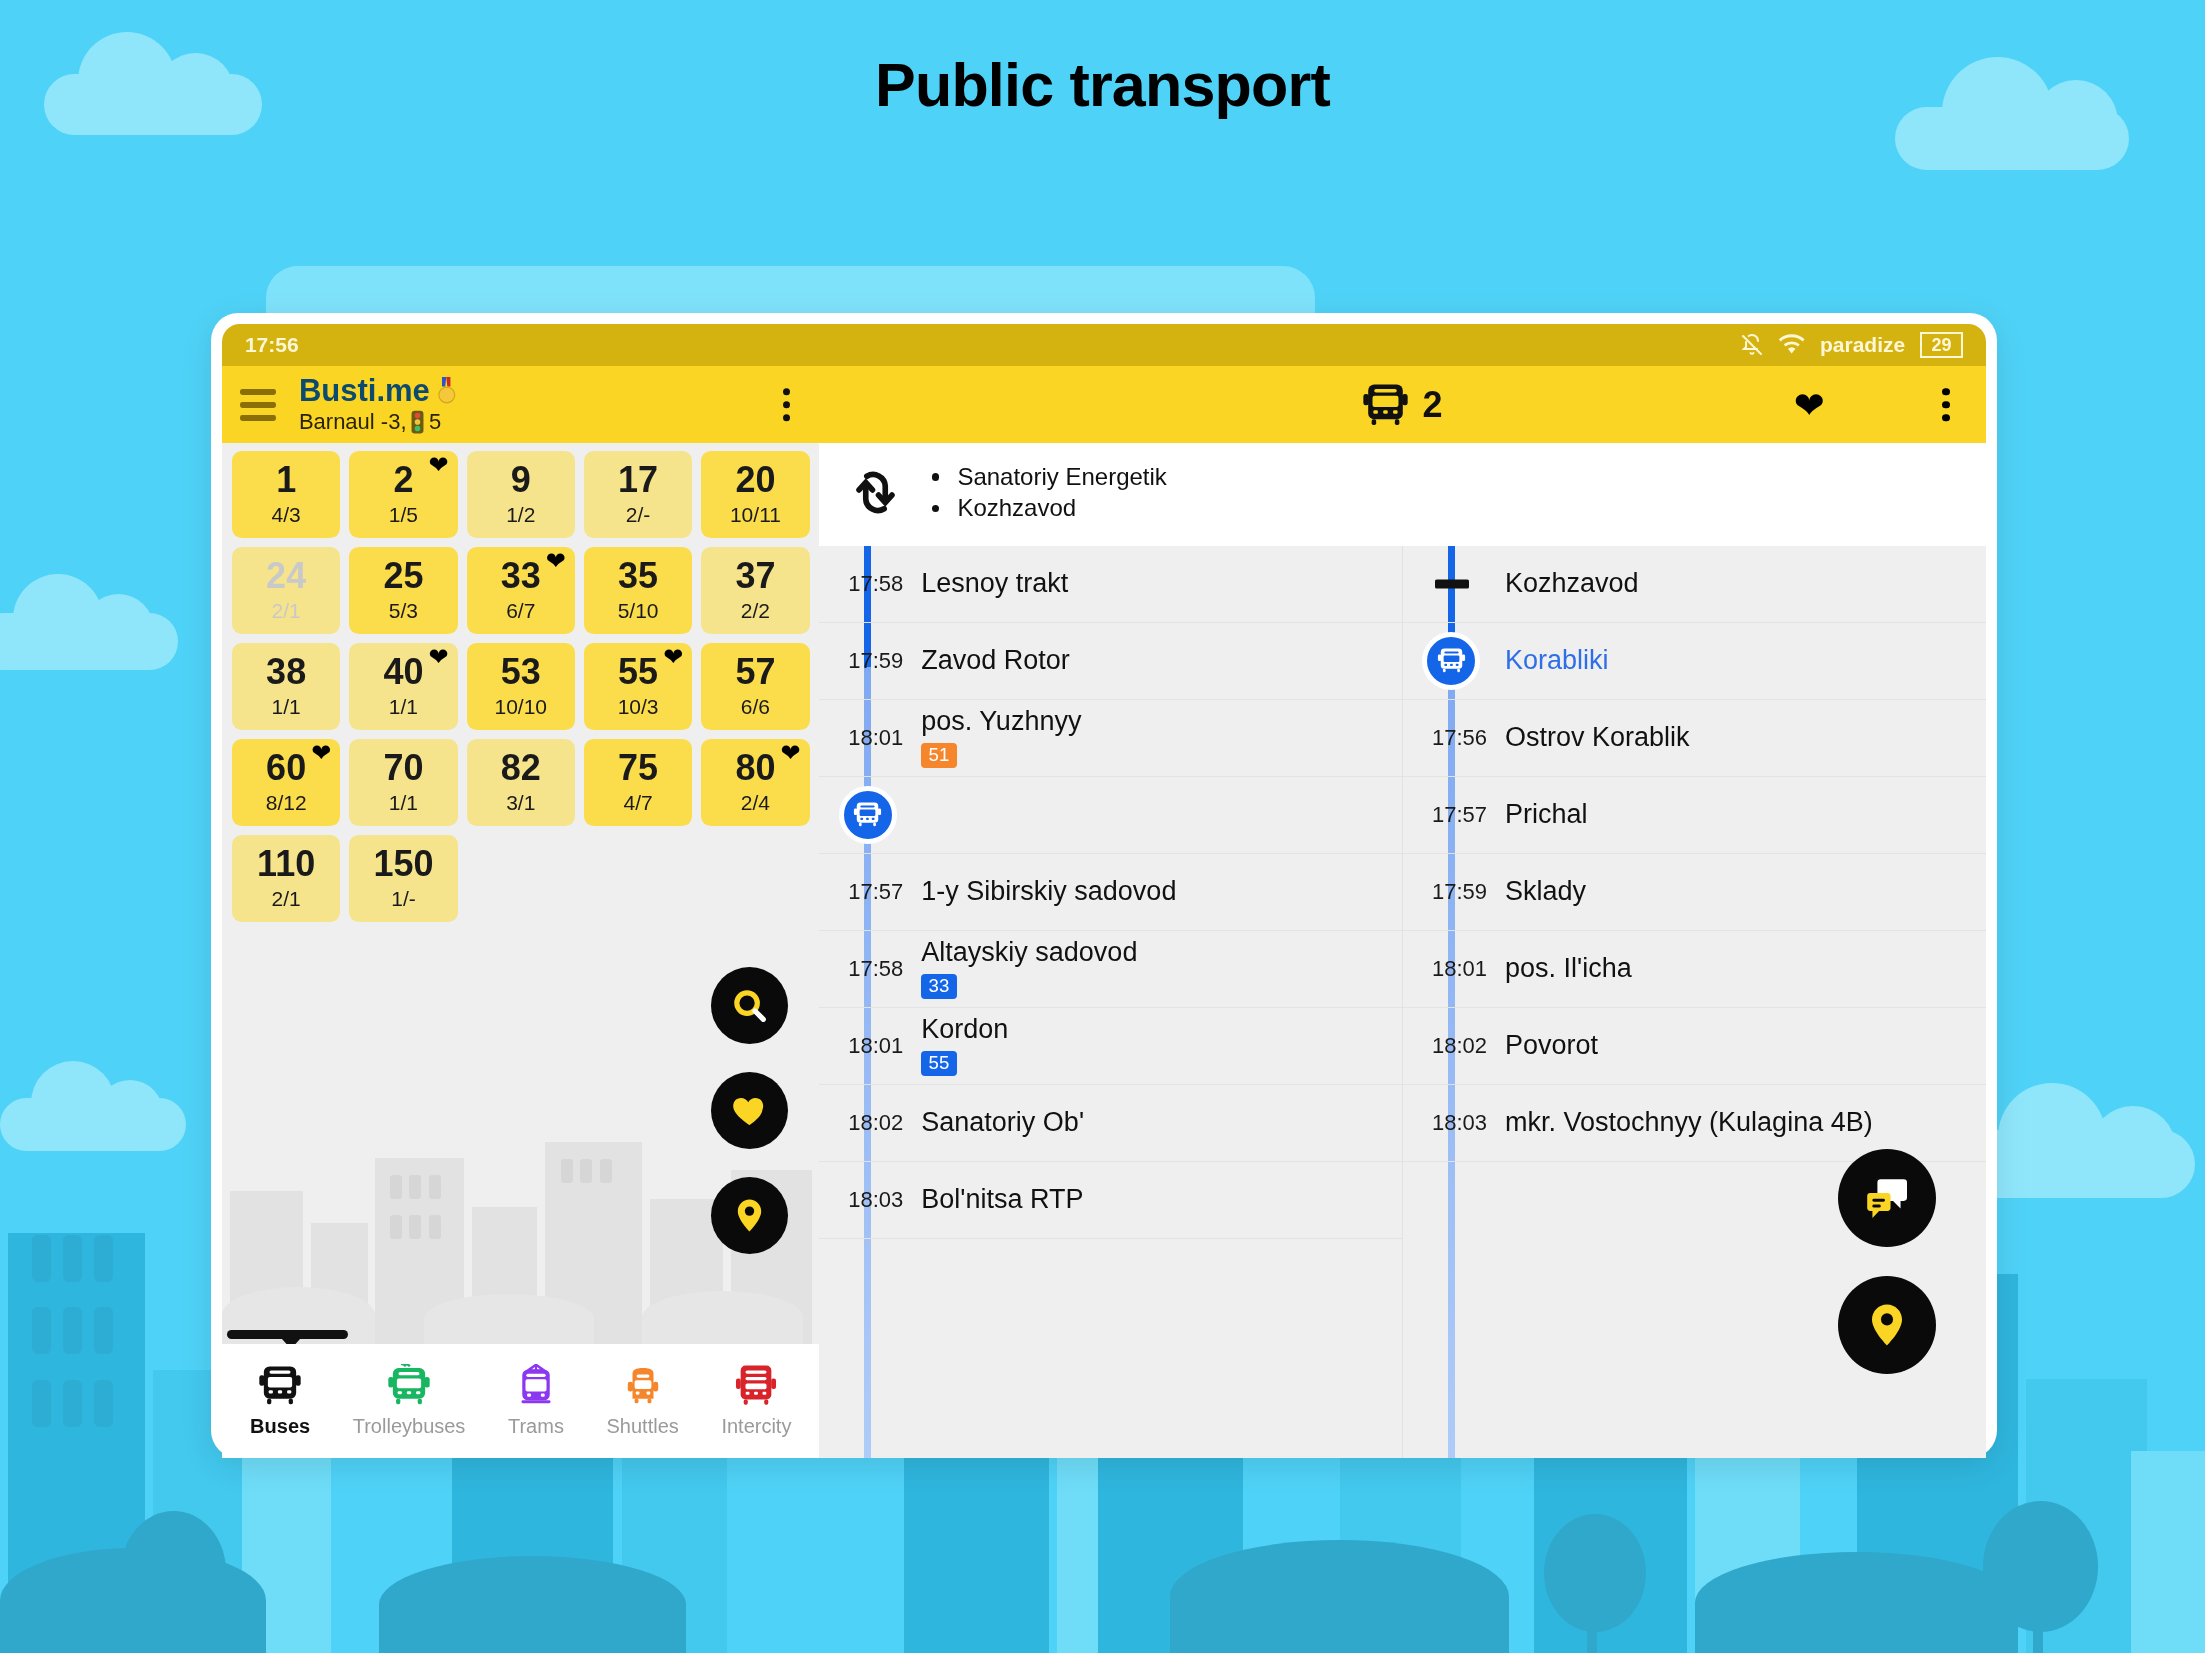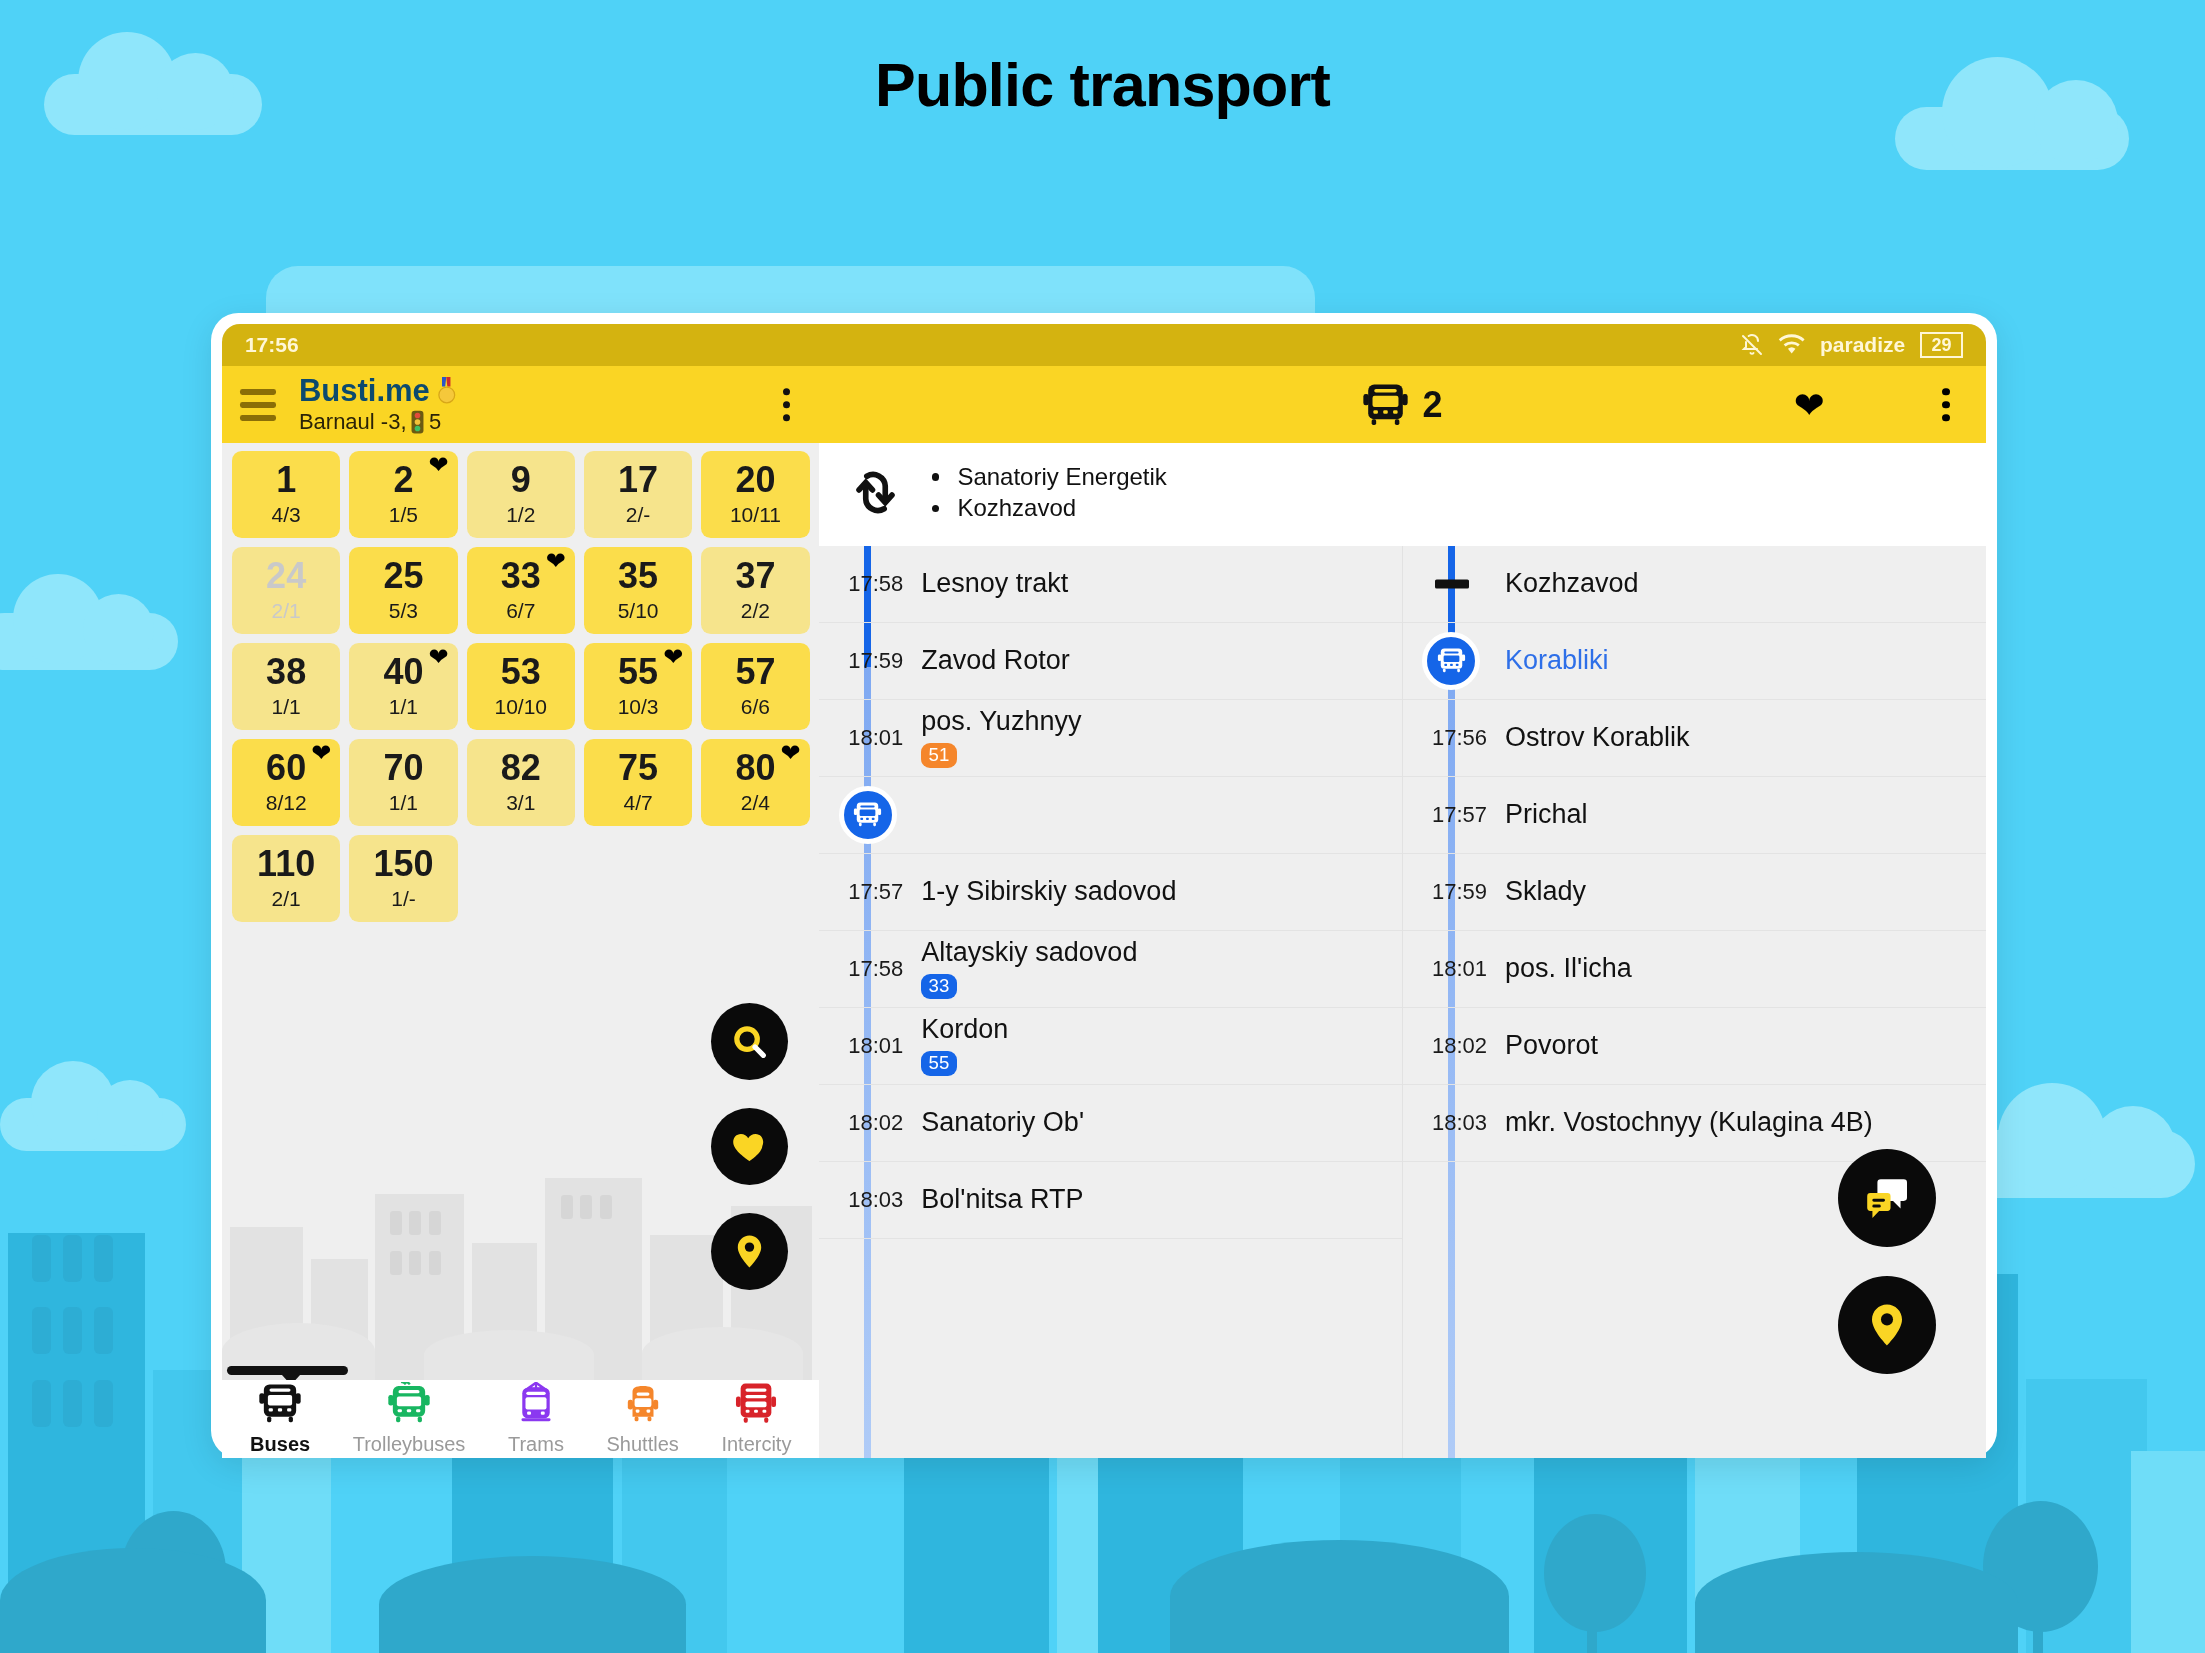--- a/index.html
+++ b/index.html
@@ -136,21 +136,21 @@
     background: #111; border-radius: 4.8px; z-index: 7;
   }
   #left-thumb:after {
     content:""; position:absolute; left: 55px; top: 9px;
     border-left: 9px solid transparent; border-right: 9px solid transparent;
     border-top: 10.5px solid #111;
   }
 
   
   #bottomnav {
-    height: 78px; background: #FFFFFF; display: flex;
+    height: 114px; background: #FFFFFF; display: flex;
     align-items: center; justify-content: space-around; padding: 0 6.5px;
     position: relative; z-index: 8;
   }
   .nav-item { display: flex; flex-direction: column; align-items: center; gap: 6.5px; cursor: pointer; }
   .nav-item svg { width: 42px; height: 42px; }
   .nav-item .lbl { font-size: 20px; color: #9A9A9A; }
   .nav-item.active .lbl { color: #111; font-weight: bold; }
 
   
   #right-pane { flex: 1; background: #EFEFEF; position: relative; overflow: hidden; display: flex; flex-direction: column; }
@@ -179,21 +179,21 @@
     border-bottom: 1.6px solid #E3E3E3;
   }
   .stop-row .time {
     width: 102px; flex: none; text-align: right; padding-right: 18px;
     font-size: 22px; color: #1A1A1A;
   }
   .stop-row .name { font-size: 27px; color: #111; line-height: 1.1; }
   .stop-row.current .name { color: #2E6FE8; }
   .stop-row .badge {
     display: inline-block; margin-top: 5.7px; padding: 1.6px 7.3px;
-    border-radius: 9px; font-size: 18.6px; color: #FFF; line-height: 1.2;
+    border-radius: 4px; font-size: 18.6px; color: #FFF; line-height: 1.2;
   }
   .badge.orange { background: #F5862B; }
   .badge.blue   { background: #1565E8; }
   .marker {
     position: absolute; left: 19.4px; top: 50%; transform: translateY(-50%);
     width: 58px; height: 58px; border-radius: 50%;
     background: #1565E8; border: 5.7px solid #FFFFFF;
     display: flex; align-items: center; justify-content: center; z-index: 3;
   }
   .marker svg { width: 31px; height: 31px; }

